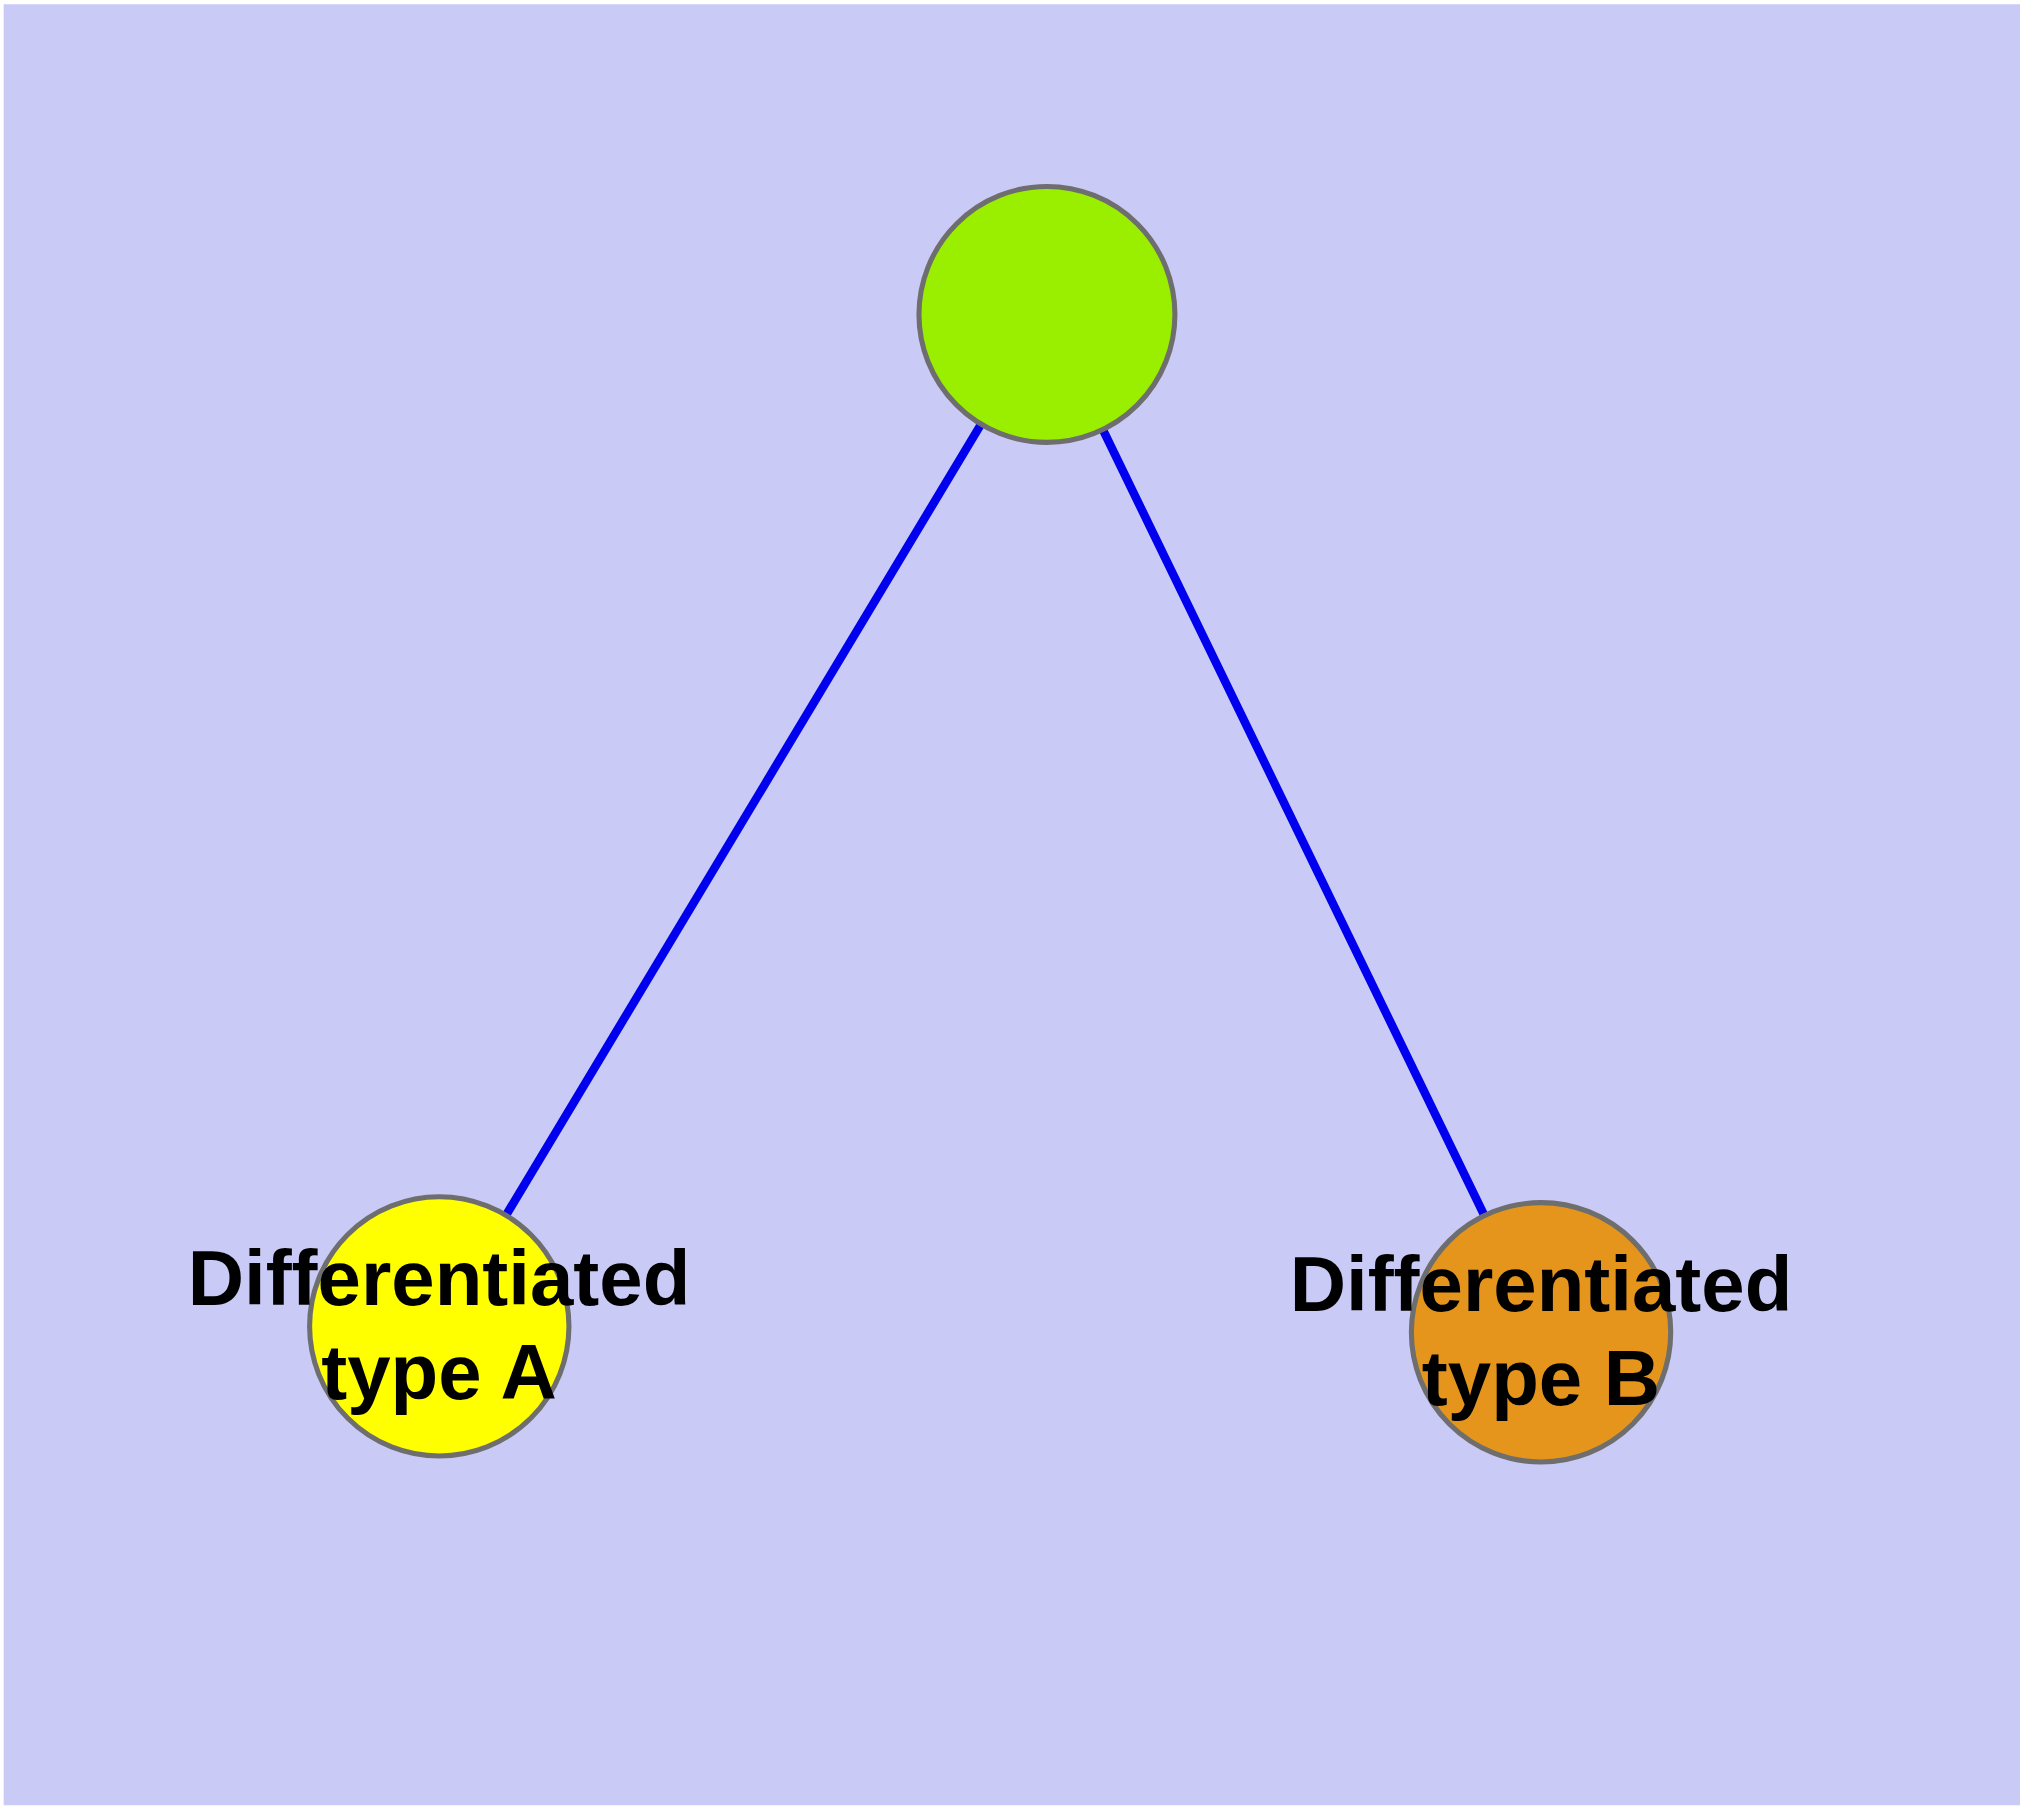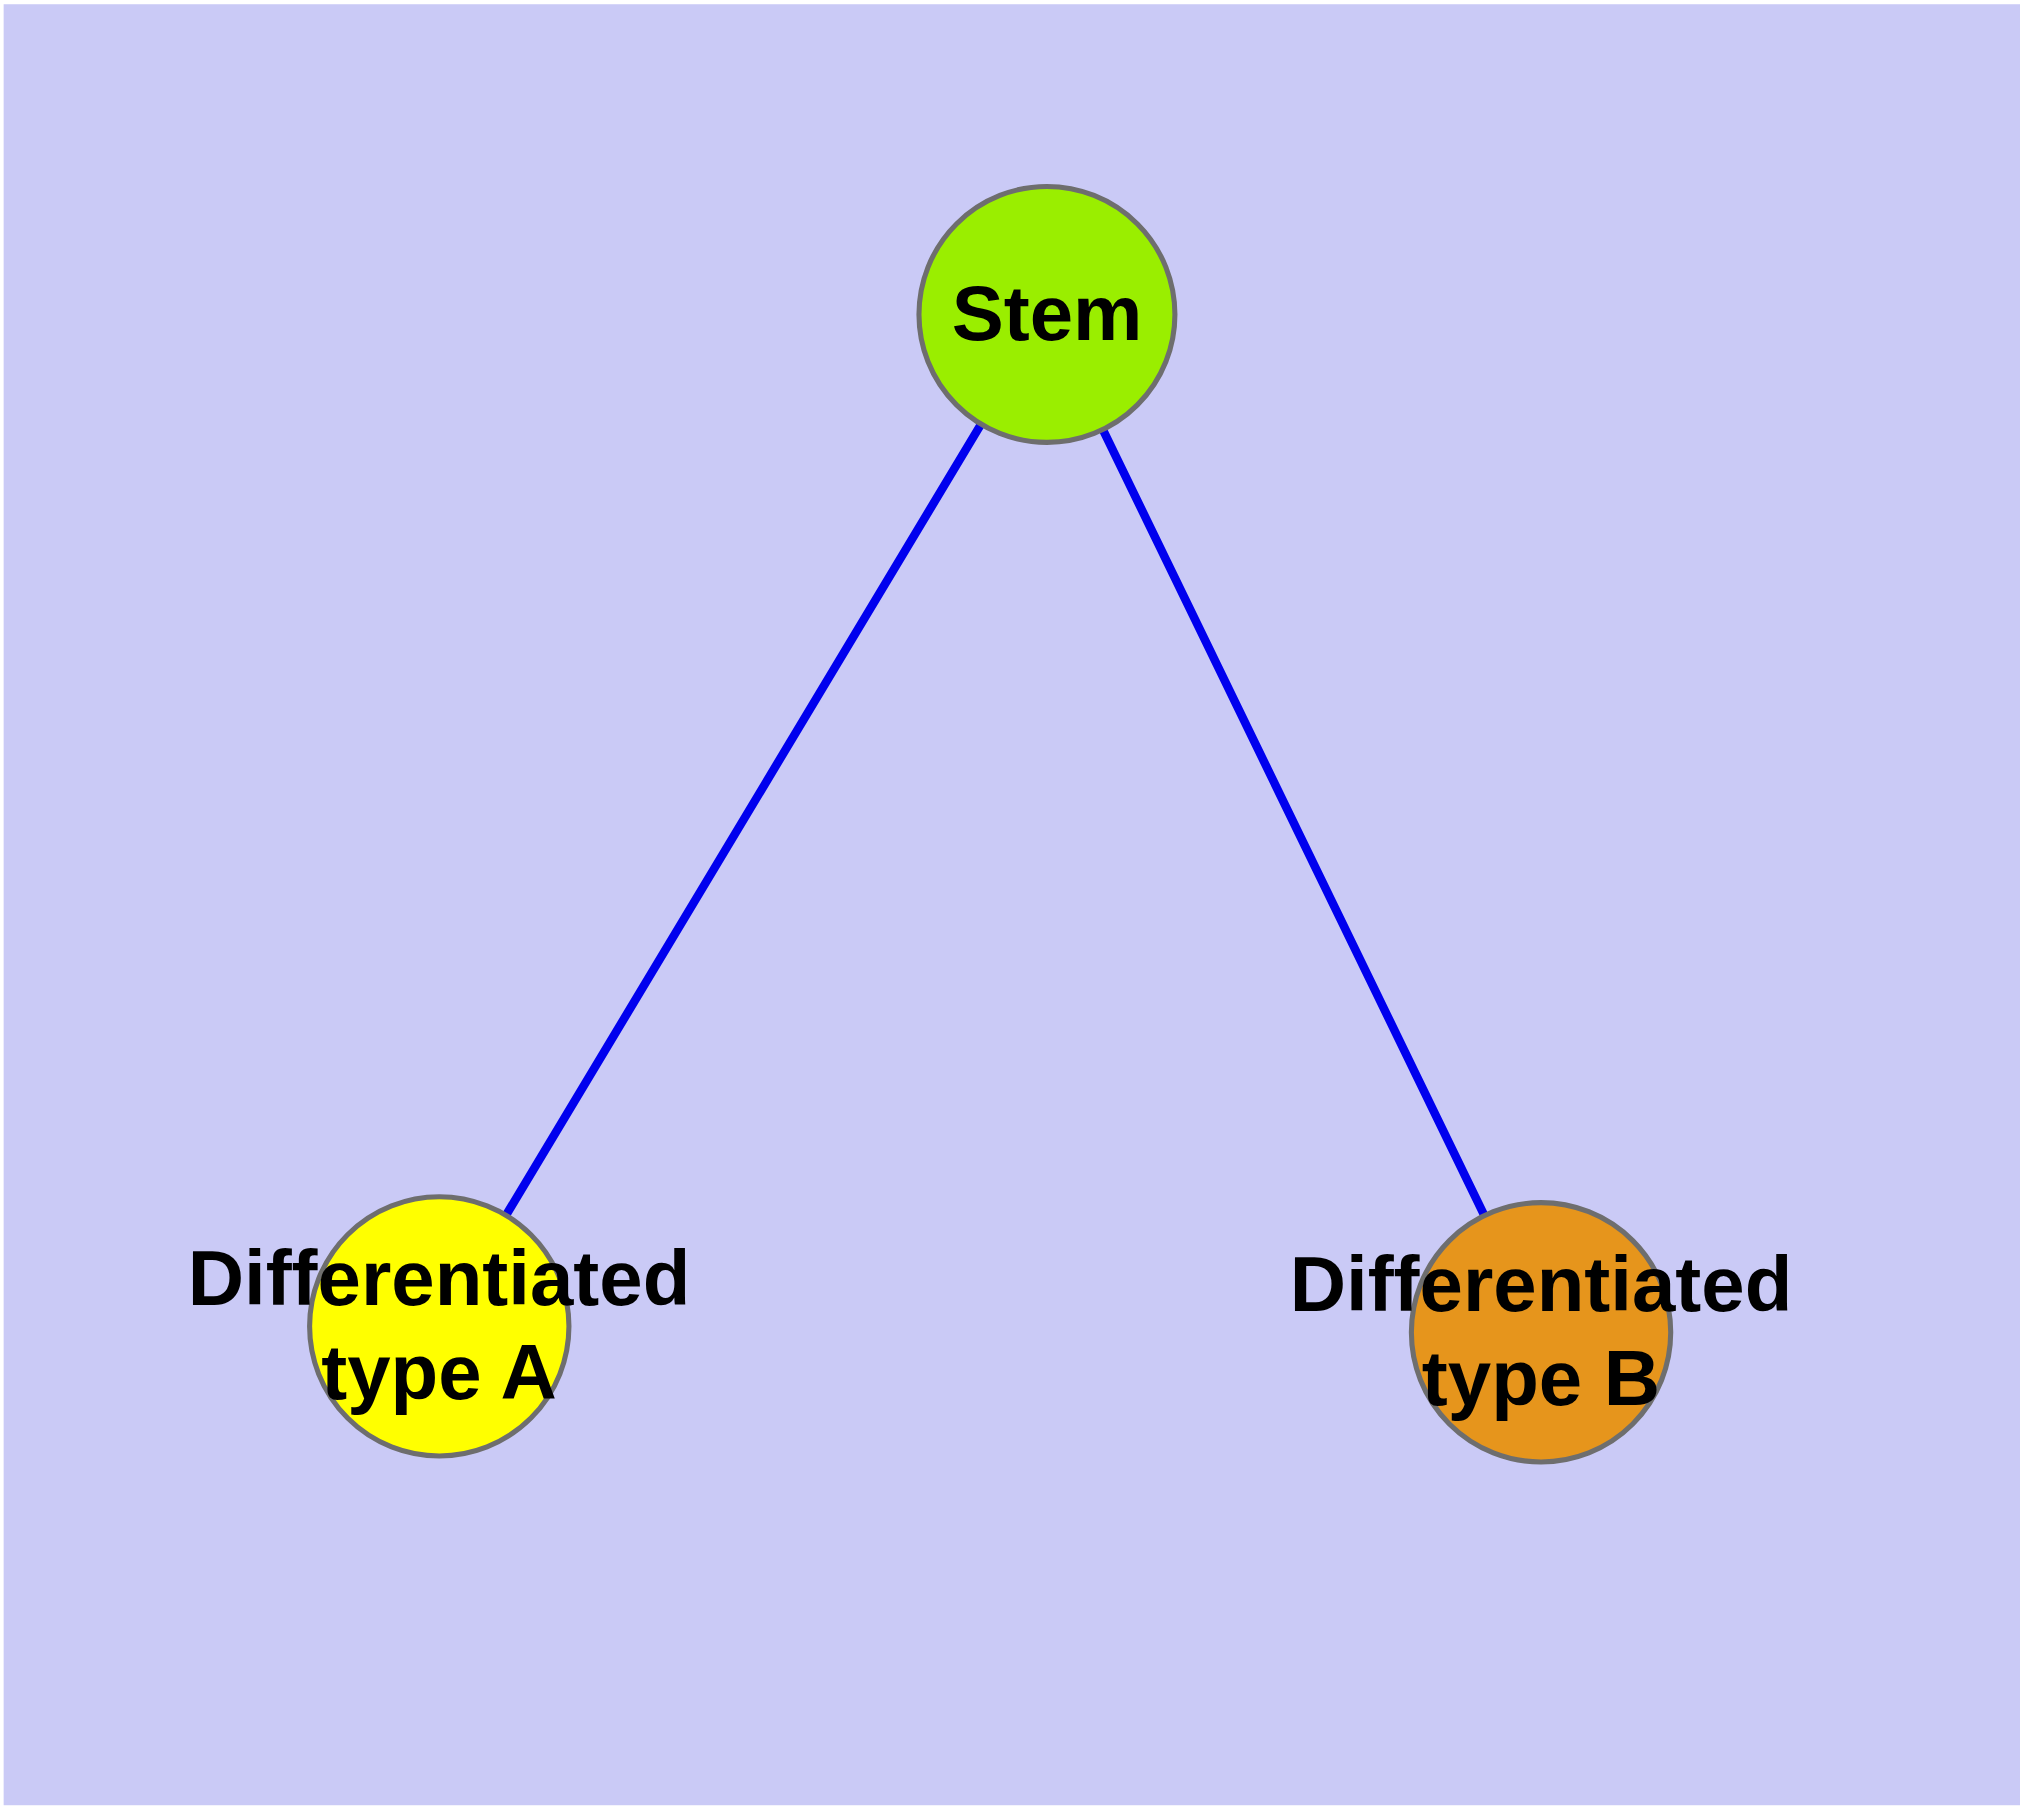--- a/index.html
+++ b/index.html
@@ -45,19 +45,18 @@
     <rect x="4" y="5" width="2380" height="2125" fill="#cacaf6"></rect>
 
     <line stroke-width="10" stroke-linecap="round" x1="1235" y1="371" x2="518" y2="1565" stroke="#0000ee"></line>
     <line stroke-width="10" stroke-linecap="round" x1="1235" y1="371" x2="1818" y2="1572" stroke="#0000ee"></line>
 
     <circle stroke-width="6" cx="1235" cy="371" r="151" fill="#9aee00" stroke="#6e6e6e"></circle>
     <circle stroke-width="6" cx="518" cy="1565" r="153" fill="#ffff00" stroke="#6e6e6e"></circle>
     <circle stroke-width="6" cx="1818" cy="1572" r="153" fill="#e6951c" stroke="#6e6e6e"></circle>
   </svg>
 
-  <div class="node-label" style="left: 1047px; top: 314px;">Stem</div>
   <div class="node-label" style="left: 439px; top: 1326px;">Differentiated
 type A</div>
   <div class="node-label" style="left: 1541px; top: 1332px;">Differentiated
 type B</div>
 </div>
 
 
 </body></html>

